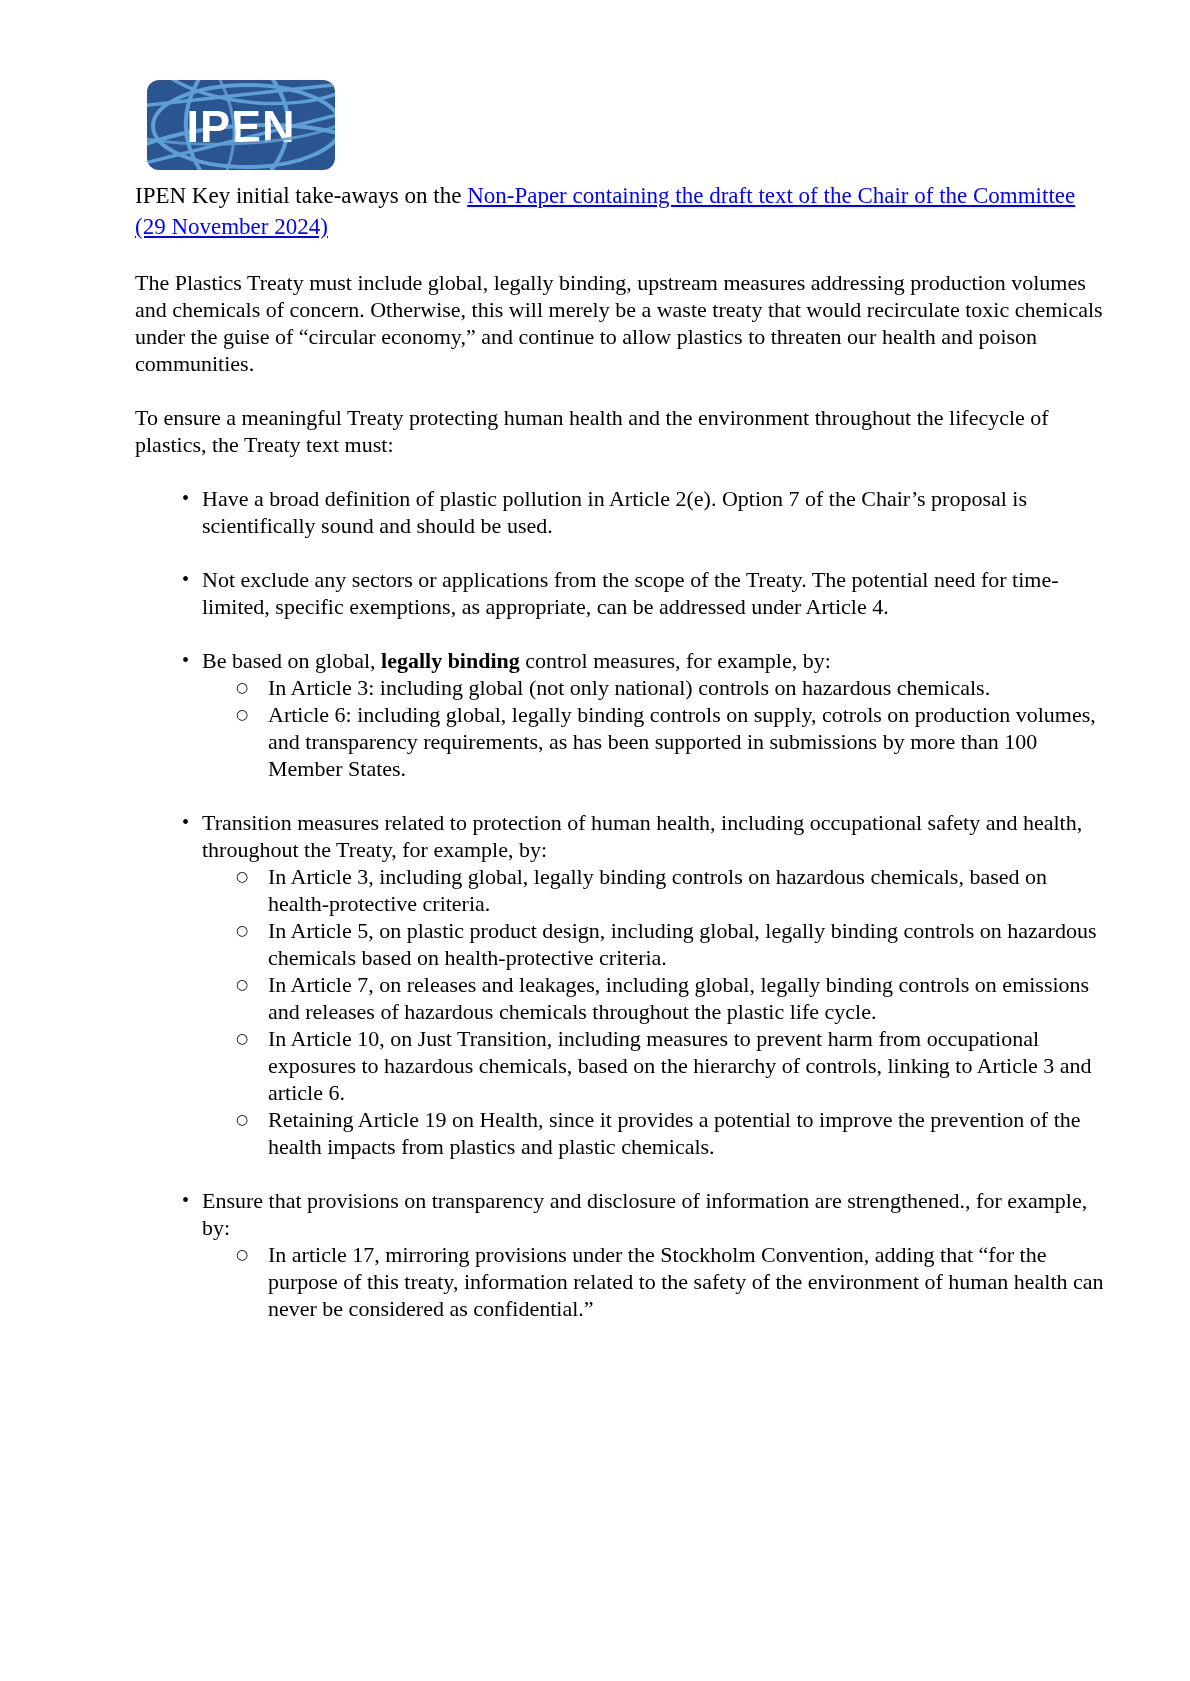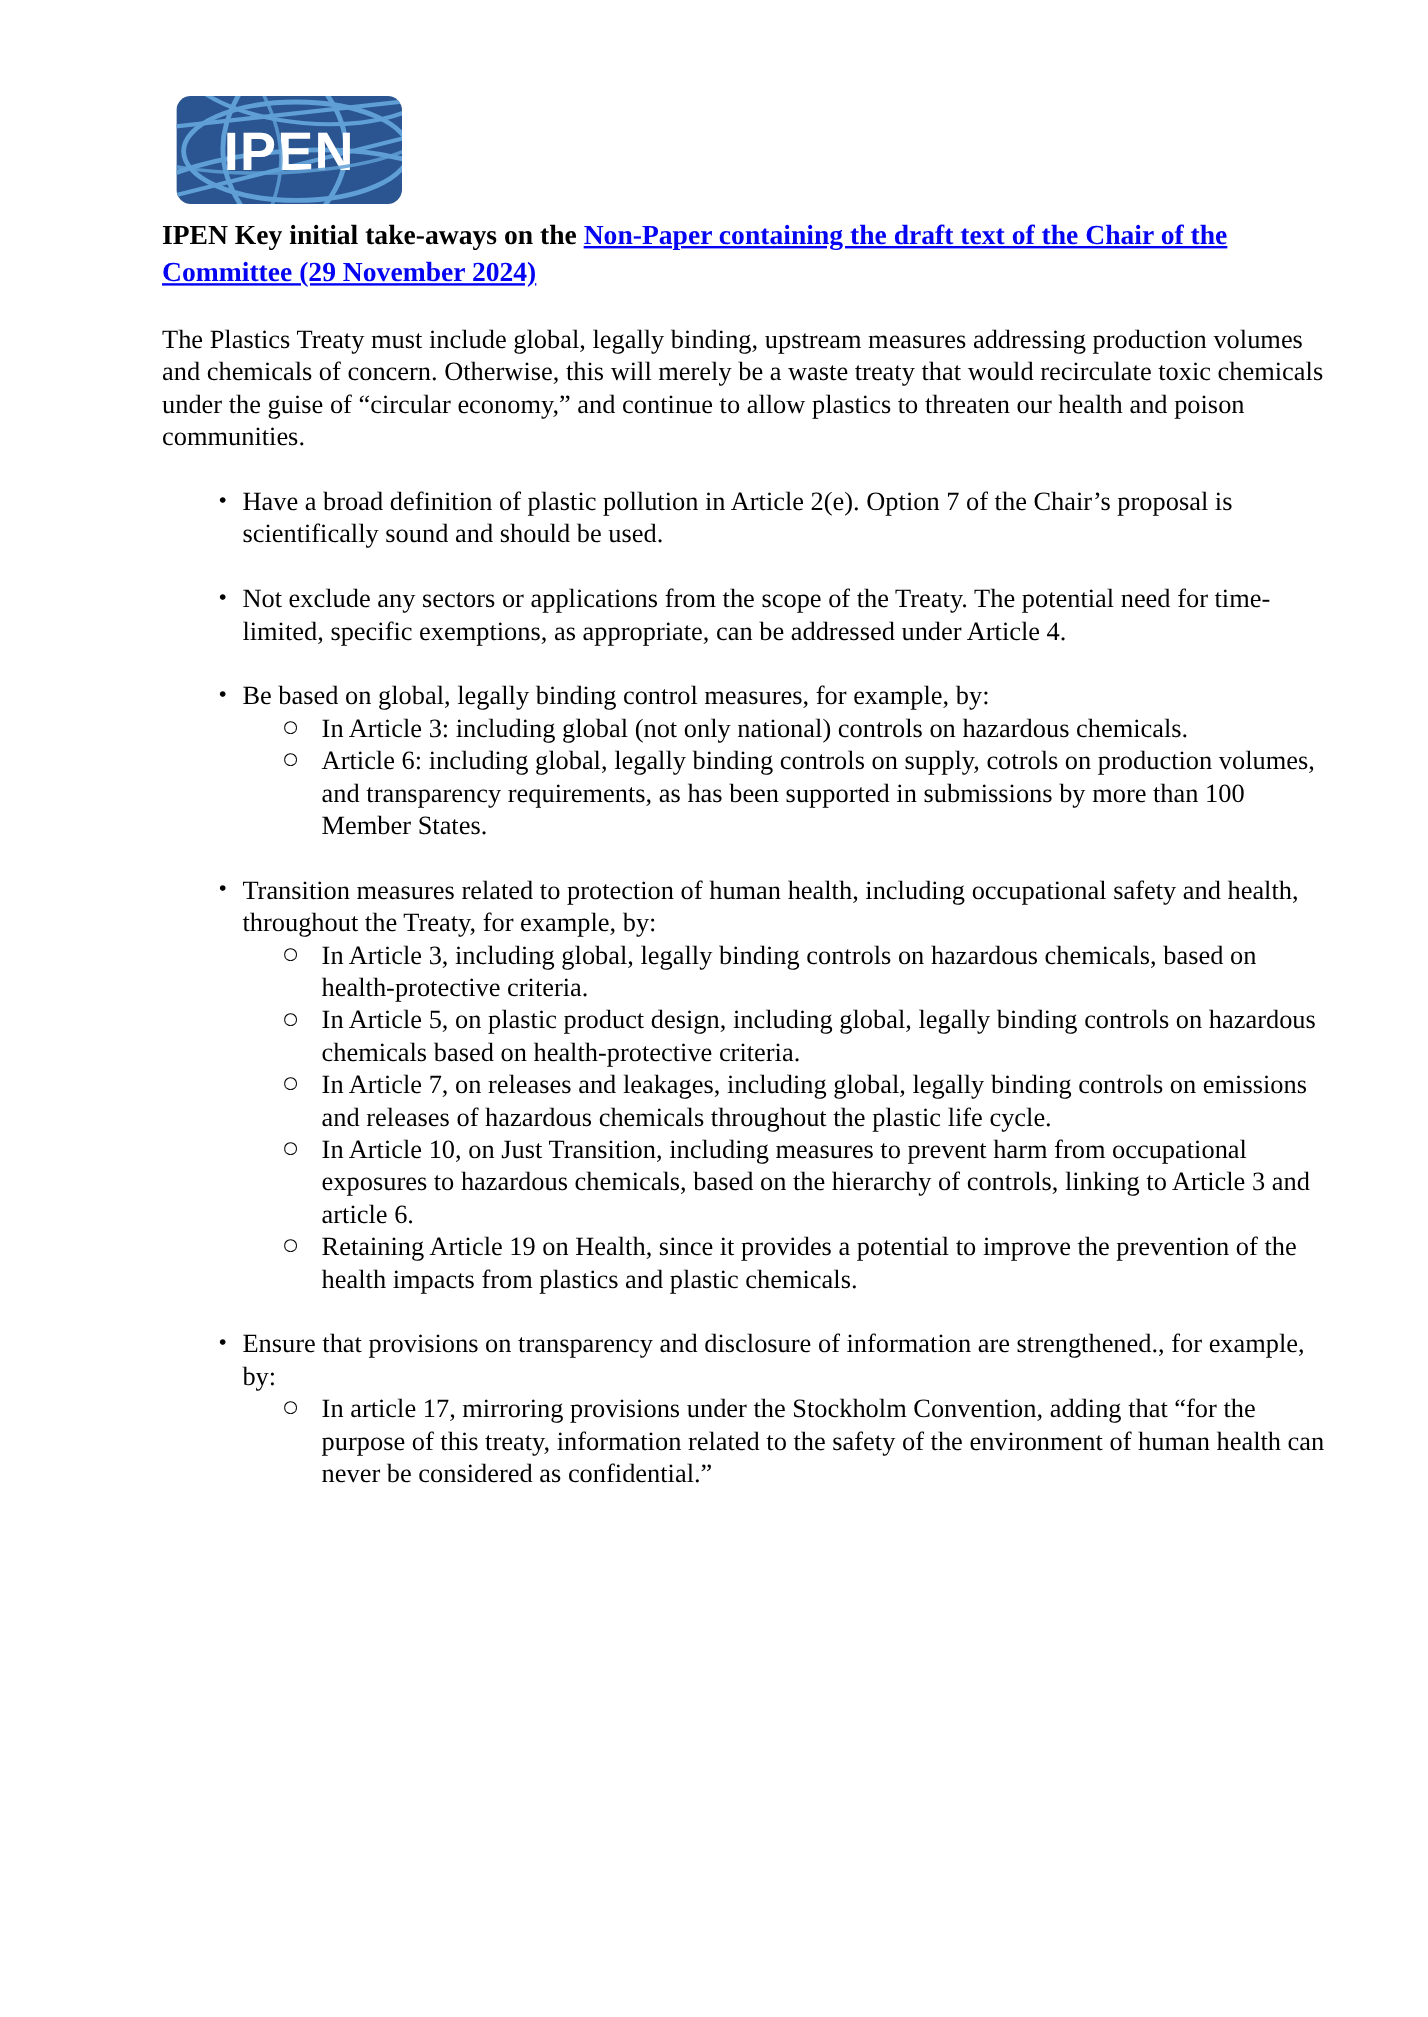--- a/index.html
+++ b/index.html
@@ -24,40 +24,40 @@
     font-size: 19.5px;
     letter-spacing: -0.2px;
     color: var(--tagline_text, #3b3b3b);
     width: 190px;
     text-align: center;
   }
   .doc-title {
     margin: 10px 0 0 0;
     font-size: 23px;
     line-height: 31px;
-    font-weight: bold;
+    font-weight: normal;
   }
   .doc-title a {
     color: var(--link_blue, #0000ee);
     text-decoration: underline;
     cursor: pointer;
   }
   .para { margin: 27px 0; }
   .bullets { margin-top: 27px; }
   .bullet { margin: 27px 0; }
   .lead-row { display: flex; align-items: flex-start; }
   .b-marker {
     flex: 0 0 67px;
     box-sizing: border-box;
     padding-left: 47px;
     line-height: 27px;
     font-size: 20px;
   }
   .lead-text { flex: 1 1 auto; }
-  .bold { font-weight: normal; }
+  .bold { font-weight: bold; }
   .subs { margin-left: 67px; }
   .sub-row { display: flex; align-items: flex-start; }
   .s-marker {
     flex: 0 0 66px;
     box-sizing: border-box;
     padding-left: 34px;
     line-height: 27px;
     font-size: 14px;
     font-family: "DejaVu Sans", sans-serif;
   }
@@ -89,20 +89,21 @@
       <g clip-path="url(#logoClip)" fill="none" style="stroke:var(--logo_lines,#5f9fd6)" opacity="0.85">
         <path d="M 70,-6 C 95,40 88,70 78,96" stroke-width="3"></path>
         <path d="M -6,58 C 60,70 150,64 194,44" stroke-width="3"></path>
       </g>
     </svg>
   </div>
 
   <h1 class="doc-title"><span>IPEN Key initial take-aways on the </span><a href="#">Non-Paper containing the draft text of the Chair of the Committee (29 November 2024)</a></h1>
 
   <p class="para">The Plastics Treaty must include global, legally binding, upstream measures addressing production volumes and chemicals of concern. Otherwise, this will merely be a waste treaty that would recirculate toxic chemicals under the guise of “circular economy,” and continue to allow plastics to threaten our health and poison communities.</p>
+  <p class="para">To ensure a meaningful Treaty protecting human health and the environment throughout the lifecycle of plastics, the Treaty text must:</p>
 
   <div class="bullets" id="bullets">
   <div class="bullet">
     <div class="lead-row">
       <span class="b-marker">•</span>
       <div class="lead-text"><span>Have a broad definition of plastic pollution in Article 2(e). Option 7 of the Chair’s proposal is scientifically sound and should be used.</span></div>
     </div>
     <div class="subs"></div>
   </div>
 

